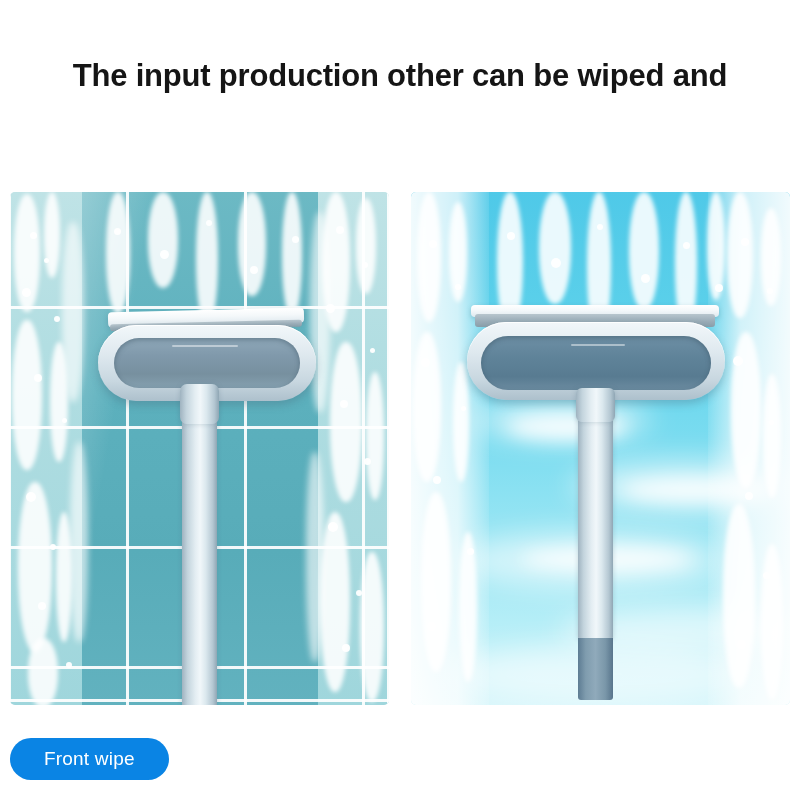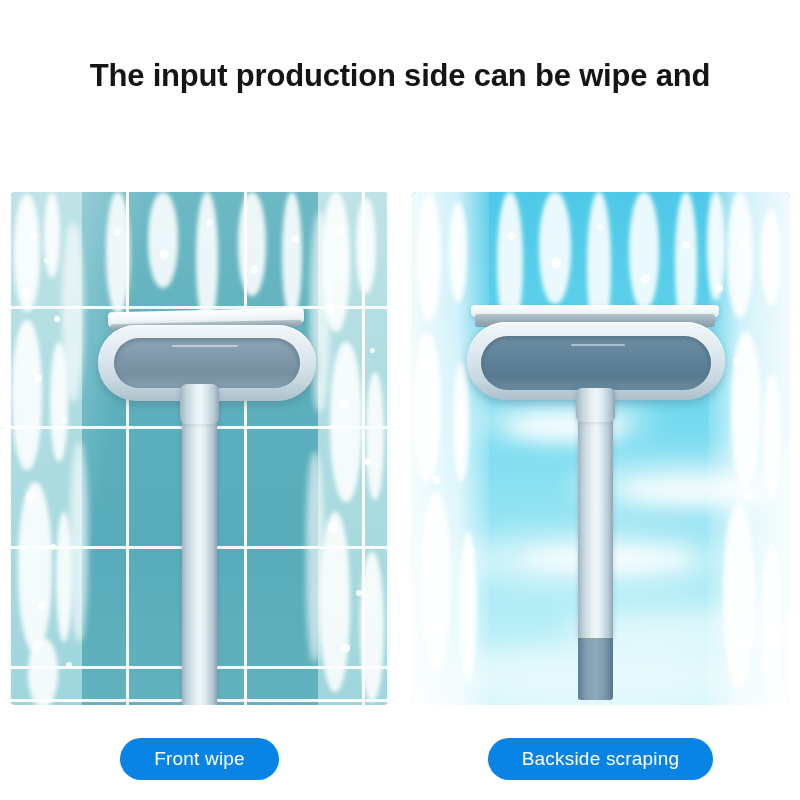--- a/index.html
+++ b/index.html
@@ -165,21 +165,21 @@
     background:linear-gradient(180deg,#b7c5cd 0%, #9badb8 55%, #8a9faa 100%);
   }
 
   
   .btn-row{
     position:absolute;
     left:10px; top:738px;
     width:780px; height:42px;
     display:flex; gap:22px;
   }
-  .btn-cell{ width:379px; display:flex; justify-content:center; }
+  .btn-cell{ width:379px; display:flex; justify-content:flex-start; }
   .pill{
     display:inline-flex;
     align-items:center;
     justify-content:center;
     height:42px;
     padding:0 34px;
     border:none;
     border-radius:21px;
     background:#0a84e4;
     color:#ffffff;
@@ -187,21 +187,21 @@
     font-size:19px;
     letter-spacing:.2px;
     cursor:pointer;
     white-space:nowrap;
   }
 </style>
 </head>
 <body>
 
 <div class="headline">
-  <span>The input production side can be wipe and</span>
+  <span>The input production other can be wiped and</span>
 </div>
 
 <div class="panels">
 
   <div class="panel">
     <div class="tile-base"></div>
     <div class="tile-clean"></div>
 
     <div class="foam">
       <div class="streak" style="left:4px;  top:2px;   width:26px; height:118px;"></div>
@@ -348,16 +348,13 @@
       </div>
       <div class="handle" style="left:165px; top:196px; width:39px; height:34px; border-radius:6px;"></div>
     </div>
   </div>
 </div>
 
 <div class="btn-row">
   <div class="btn-cell">
     <button class="pill">Front wipe</button>
   </div>
-  <div class="btn-cell">
-    <button class="pill">Backside scraping</button>
-  </div>
 </div>
 
 </body></html>

